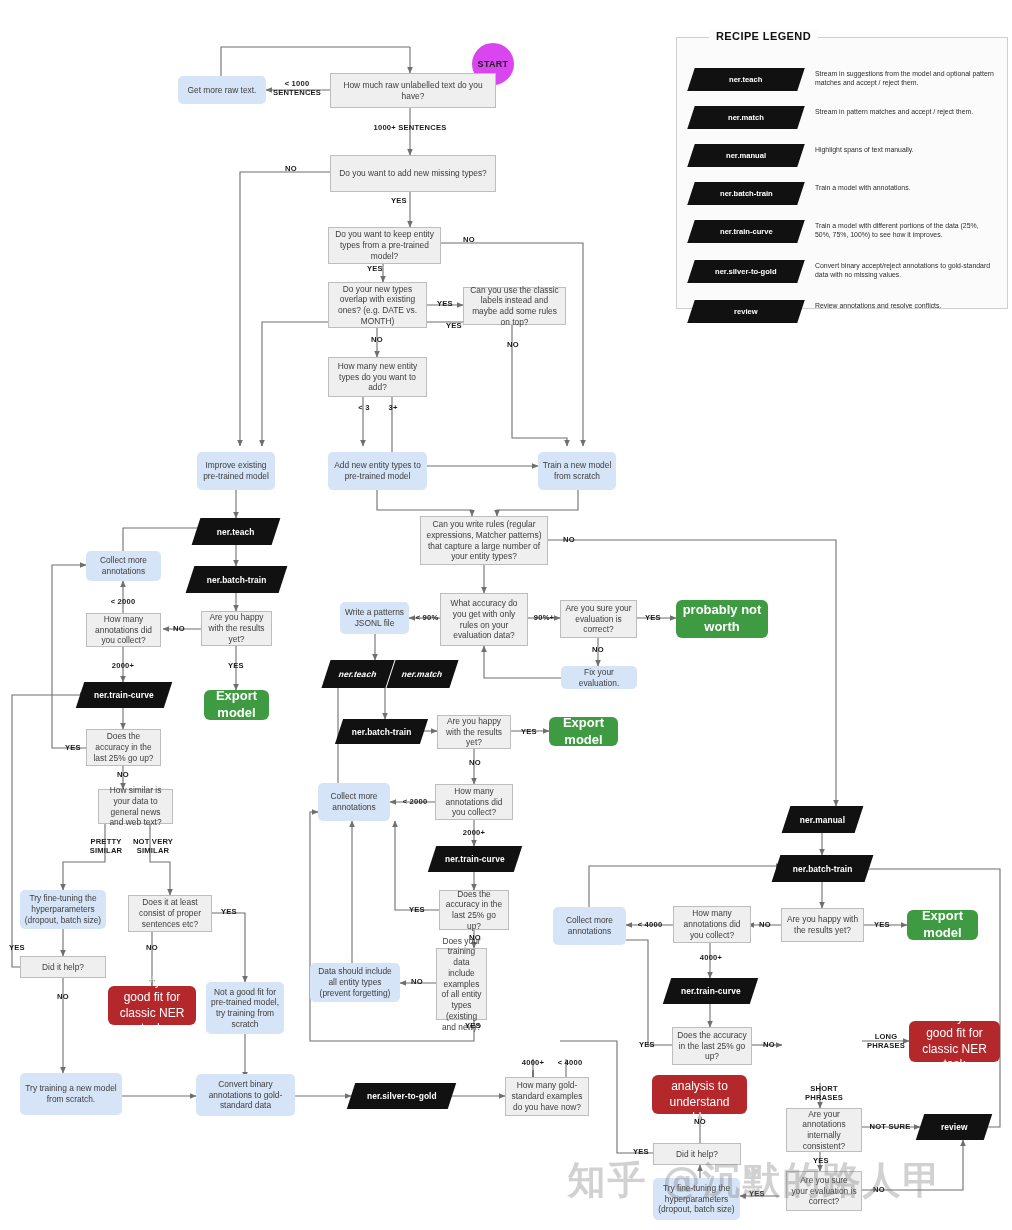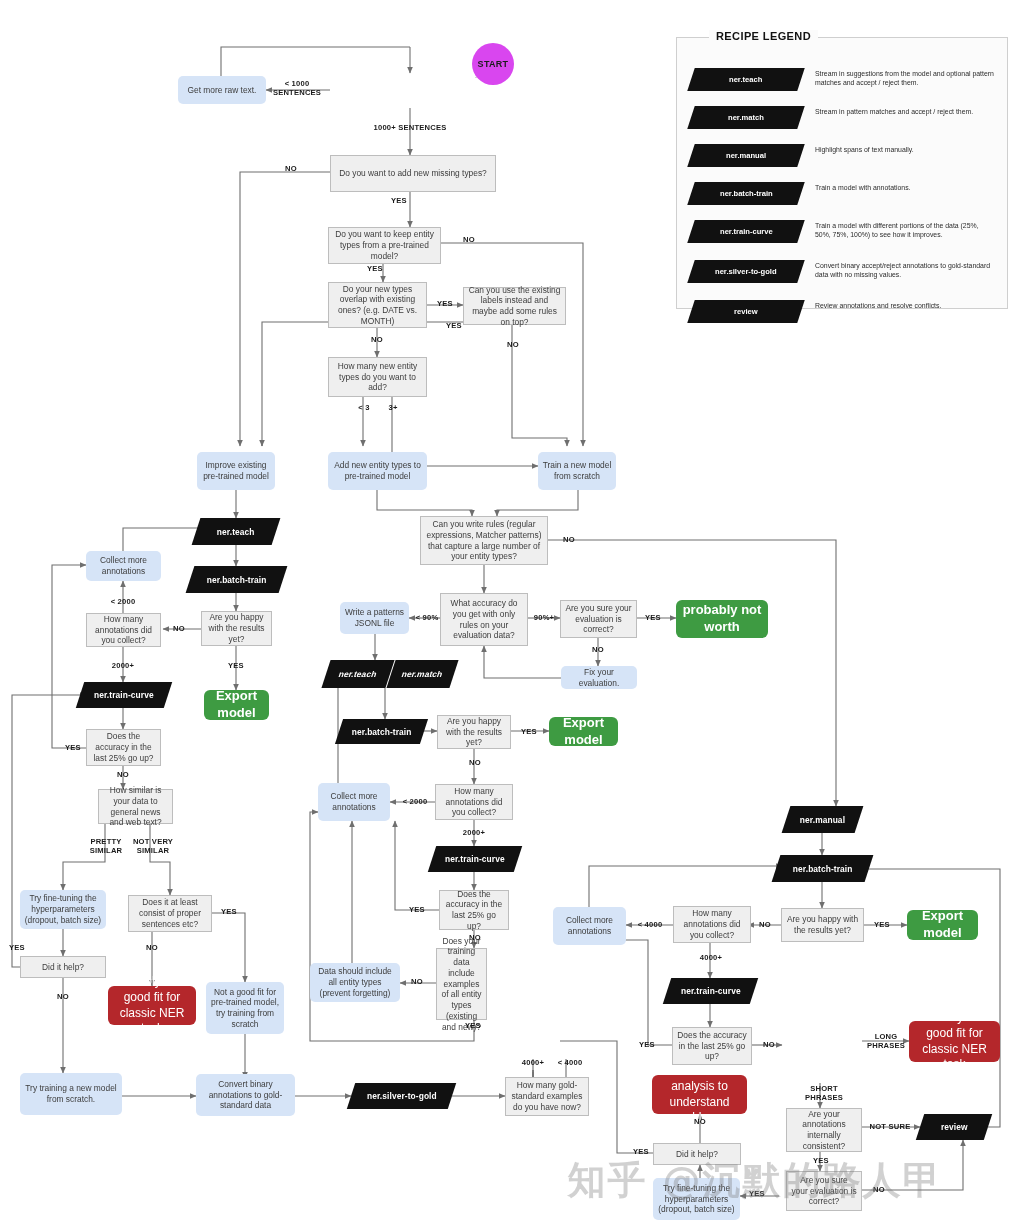--- a/index.html
+++ b/index.html
@@ -271,39 +271,40 @@
     <div class="lrow" style="top:262px">
       <div class="lchip">
           <span>review</span>
         </div>
       <div class="ldesc">Review annotations and resolve conflicts.</div>
     </div>
   </div>
 
   <div class="node start" style="left:472px;top:43px;width:42px;height:42px">START</div>
 
+  <div class="node q" style="left:330px;top:73px;width:166px;height:35px">How much raw unlabelled text do you have?</div>
 
   <div class="node act" style="left:178px;top:76px;width:88px;height:28px">Get more raw text.</div>
 
   <div class="lbl" style="left:268px;top:80px;width:58px">&lt; 1000
 SENTENCES</div>
   <div class="lbl" style="left:360px;top:124px;width:100px">1000+ SENTENCES</div>
 
   <div class="node q" style="left:330px;top:155px;width:166px;height:37px">Do you want to add new missing types?</div>
   <div class="lbl" style="left:278px;top:165px;width:26px">NO</div>
   <div class="lbl" style="left:386px;top:197px;width:26px">YES</div>
 
   <div class="node q" style="left:328px;top:227px;width:113px;height:37px">Do you want to keep entity types from a pre-trained model?</div>
   <div class="lbl" style="left:456px;top:236px;width:26px">NO</div>
   <div class="lbl" style="left:362px;top:265px;width:26px">YES</div>
 
   <div class="node q" style="left:328px;top:282px;width:99px;height:46px">Do your new types overlap with existing ones? (e.g. DATE vs. MONTH)</div>
   <div class="lbl" style="left:432px;top:300px;width:26px">YES</div>
 
-  <div class="node q" style="left:463px;top:287px;width:103px;height:38px">Can you use the existing labels instead and maybe add some rules on top?</div>
+  <div class="node q" style="left:463px;top:287px;width:103px;height:38px">Can you use the classic labels instead and maybe add some rules on top?</div>
   <div class="lbl" style="left:441px;top:322px;width:26px">YES</div>
   <div class="lbl" style="left:500px;top:341px;width:26px">NO</div>
   <div class="lbl" style="left:364px;top:336px;width:26px">NO</div>
 
   <div class="node q" style="left:328px;top:357px;width:99px;height:40px">How many new entity types do you want to add?</div>
   <div class="lbl" style="left:352px;top:404px;width:24px">&lt; 3</div>
   <div class="lbl" style="left:381px;top:404px;width:24px">3+</div>
 
   <div class="node act" style="left:197px;top:452px;width:78px;height:38px">Improve existing pre-trained model</div>
   <div class="node act" style="left:328px;top:452px;width:99px;height:38px">Add new entity types to pre-trained model</div>

